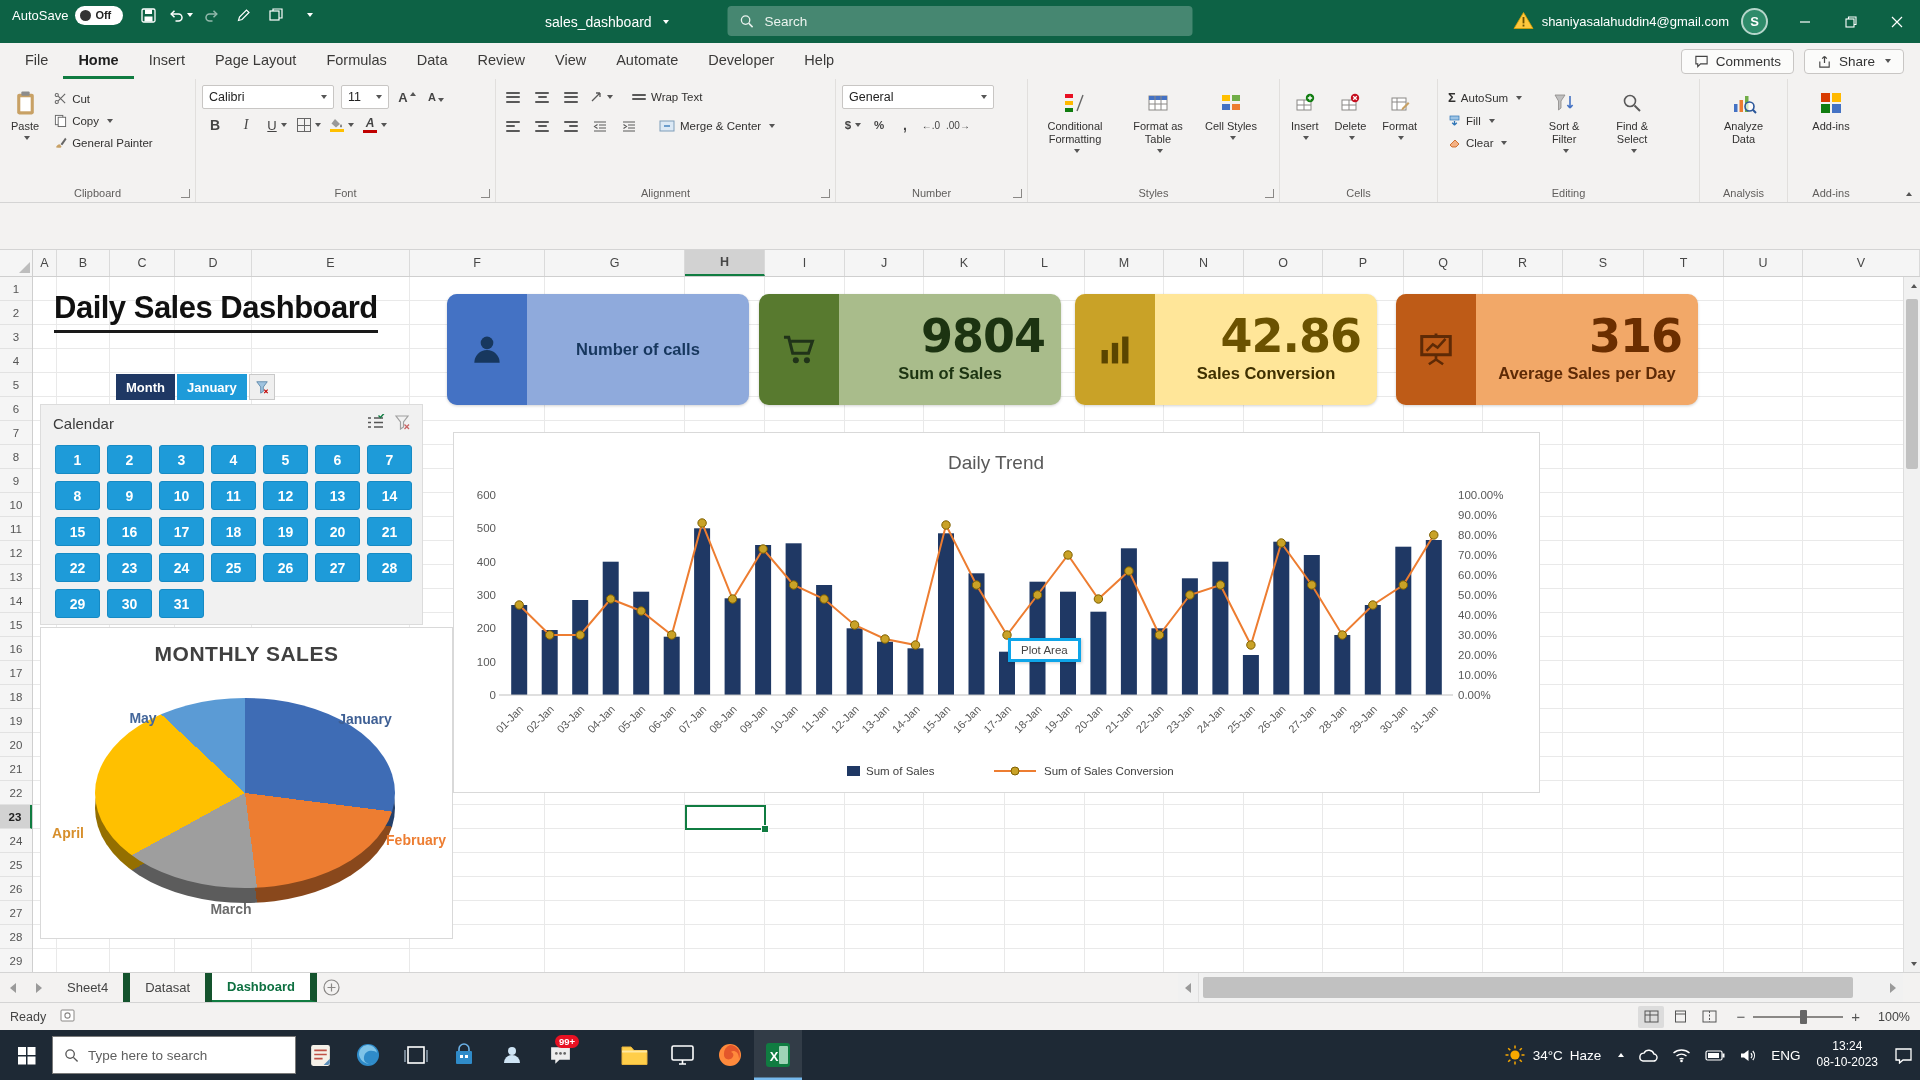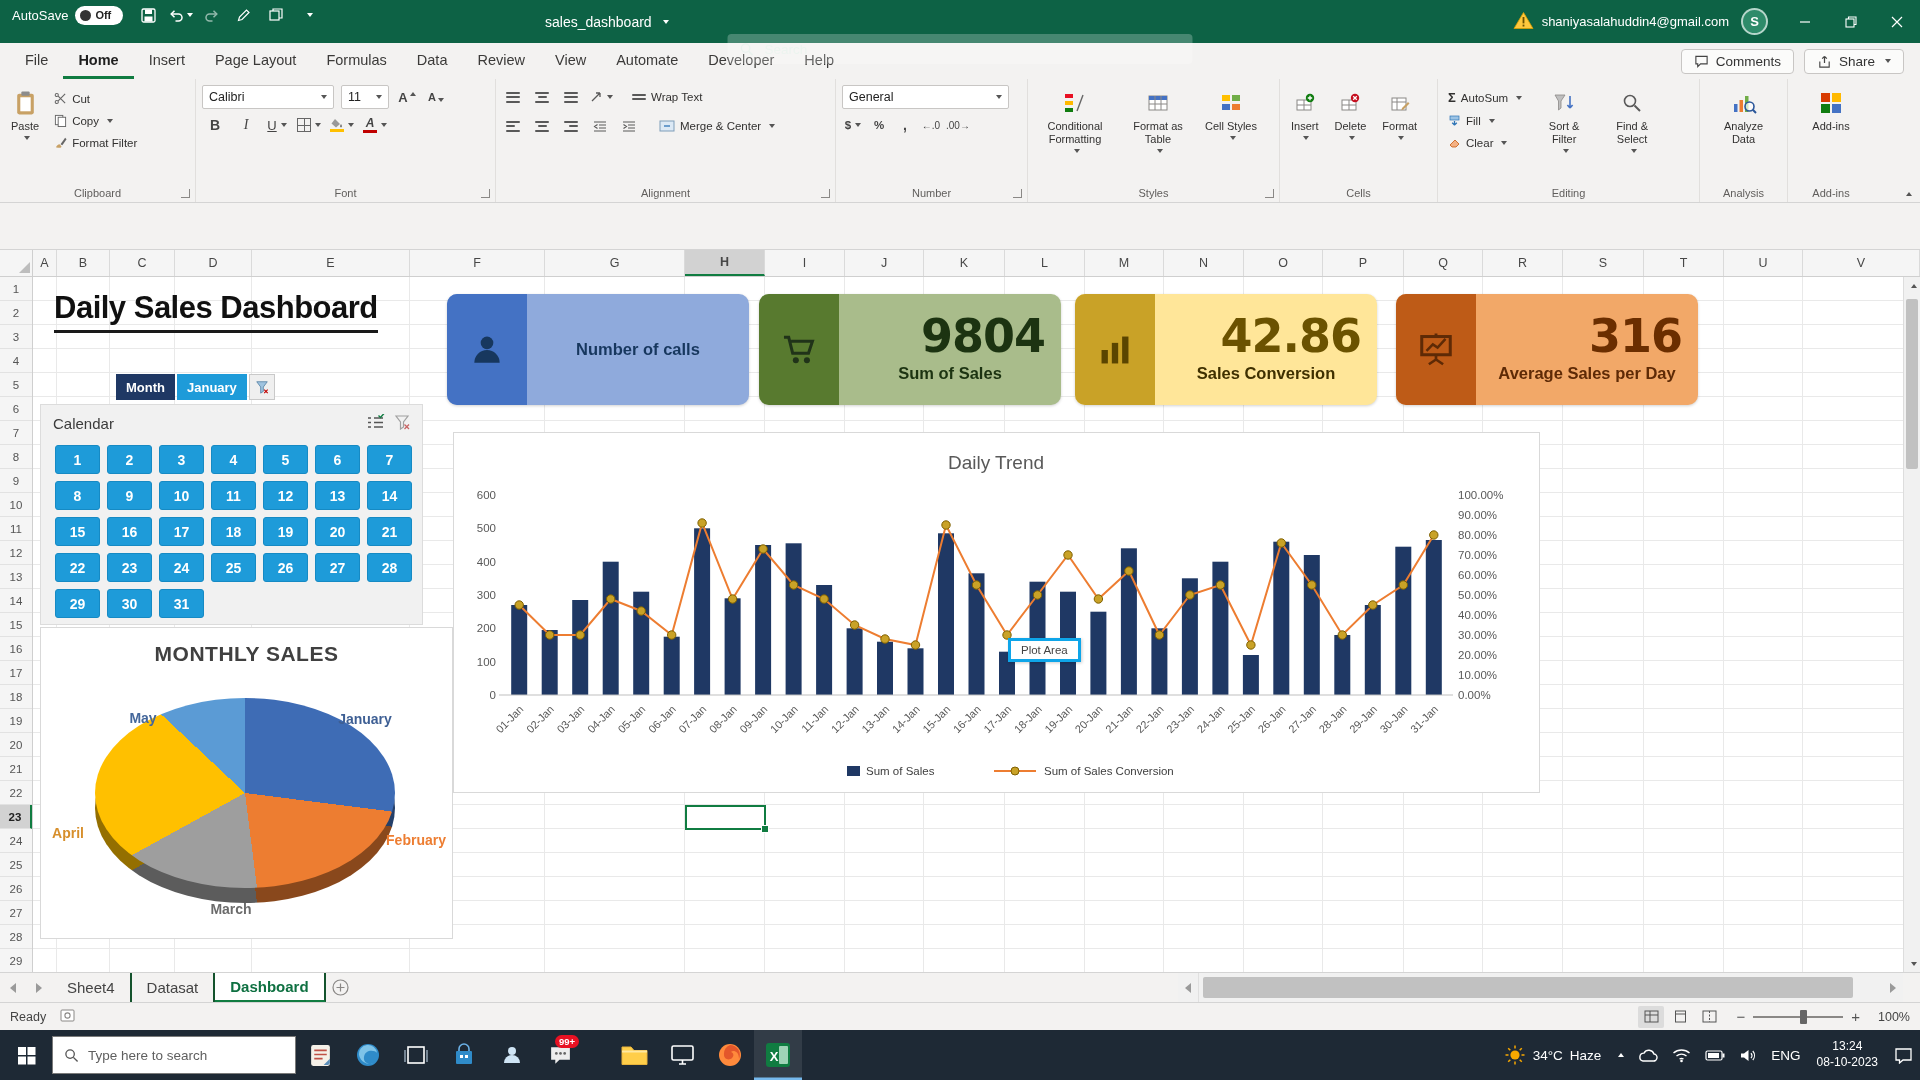--- a/index.html
+++ b/index.html
@@ -9,21 +9,21 @@
 
 
 .titlebar{position:absolute;top:0;left:0;right:0;height:43px;background:#0D6245;display:flex;align-items:flex-start;color:#fff;font-size:13px;z-index:60;}
 .qat{display:flex;align-items:center;gap:2px;padding-left:12px;}
 .autosave{display:flex;align-items:center;gap:7px;margin-right:8px;}
 .toggle{width:48px;height:19px;background:#fff;border-radius:10px;display:flex;align-items:center;gap:4px;padding:0 5px;color:#222;font-size:11px;font-weight:bold;}
 .knob{width:11px;height:11px;border-radius:50%;background:#333;flex:none;}
 .qbtn{width:30px;height:30px;display:flex;align-items:center;justify-content:center;border-radius:3px;}
 .dim{opacity:.55;}
 .doc-title{position:absolute;left:545px;top:0;height:43px;display:flex;align-items:center;gap:8px;font-size:14px;}
-.search-pill{position:absolute;left:50%;transform:translateX(-50%);top:6px;width:465px;height:30px;background:rgba(255,255,255,.24);border-radius:4px;display:flex;align-items:center;gap:10px;padding:0 12px;color:#ECF4EF;font-size:13.5px;margin-top:28px;}
+.search-pill{position:absolute;left:50%;transform:translateX(-50%);top:6px;width:465px;height:30px;background:rgba(255,255,255,.24);border-radius:4px;display:flex;align-items:center;gap:10px;padding:0 12px;color:#ECF4EF;font-size:13.5px;}
 .tb-right{position:absolute;right:0;top:0;display:flex;align-items:center;height:43px;}
 .email{margin:0 12px 0 8px;font-size:13px;}
 .avatar{width:27px;height:27px;border-radius:50%;background:#2E8B6A;display:flex;align-items:center;justify-content:center;font-weight:bold;font-size:13px;margin-right:14px;border:2px solid rgba(255,255,255,.65);}
 .win-btn{width:46px;height:43px;display:flex;align-items:center;justify-content:center;}
 .caret{width:0;height:0;border-left:3.5px solid transparent;border-right:3.5px solid transparent;border-top:4px solid #555;display:inline-block;margin-left:3px;flex:none;}
 .caret.w{border-top-color:#fff;}
 .caret.up{border-top:none;border-bottom:4px solid #555;}
 
 
 .ribbon-tabs{position:absolute;top:43px;left:0;right:0;height:36px;background:#F3F2F1;display:flex;align-items:stretch;padding-left:10px;z-index:50;}
@@ -105,21 +105,21 @@
 .sel-cell::after{content:"";position:absolute;right:-5px;bottom:-5px;width:6px;height:6px;background:#107C41;border:1px solid #fff;}
 .vscroll{position:absolute;right:0;top:0;width:17px;height:100%;background:#F1F1F1;border-left:1px solid #DDD;z-index:8;}
 .vthumb{position:absolute;left:2px;right:2px;top:22px;height:170px;background:#C1C1C1;border-radius:2px;}
 .varrow{position:absolute;left:0;right:0;height:17px;display:flex;align-items:center;justify-content:center;}
 
 
 .tabs-strip{position:absolute;top:972px;left:0;right:0;height:30px;background:#F3F2F1;border-top:1px solid #D4D4D4;display:flex;align-items:stretch;z-index:30;}
 .tnav{width:26px;display:flex;align-items:center;justify-content:center;}
 .tri-l{width:0;height:0;border-top:5px solid transparent;border-bottom:5px solid transparent;border-right:6px solid #9A9A9A;}
 .tri-r{width:0;height:0;border-top:5px solid transparent;border-bottom:5px solid transparent;border-left:6px solid #9A9A9A;}
-.stab{padding:0 15px;display:flex;align-items:center;font-size:15px;color:#444;border-right:2px solid #14532d;}
+.stab{padding:0 15px;display:flex;align-items:center;font-size:13px;color:#444;border-right:7px solid #14532d;}
 .stab.active{background:#fff;color:#0E7041;font-weight:bold;border-bottom:2.5px solid #107C41;}
 .addsheet{width:30px;display:flex;align-items:center;justify-content:center;}
 .hscroll{margin-left:auto;display:flex;align-items:center;width:742px;padding-right:17px;}
 .htrack{flex:1;height:100%;background:#F1F1F1;position:relative;border-left:1px solid #E0E0E0;}
 .hthumb{position:absolute;top:4px;bottom:4px;left:4px;right:30px;background:#C1C1C1;border-radius:2px;}
 .harrow{width:20px;display:flex;align-items:center;justify-content:center;background:#F1F1F1;height:100%;}
 
 
 .status{position:absolute;top:1002px;left:0;right:0;height:28px;background:#F3F2F1;border-top:1px solid #D4D4D4;display:flex;align-items:center;font-size:12.5px;color:#444;padding:0 10px;z-index:30;}
 .views{margin-left:auto;display:flex;align-items:center;gap:3px;margin-right:14px;}
@@ -290,21 +290,21 @@
               <rect x="4.5" y="3.5" width="8" height="10" fill="#fff" stroke="#666"></rect>
             </svg>
             <span>Copy</span>
             <span class="caret"></span>
           </div>
         <div class="sb">
             <svg width="13" height="13" viewBox="0 0 14 14">
               <path d="M2 12 C4 10 4 9 6 9 L8 11 C8 13 6 13 2 12 Z" fill="#C8A165"></path>
               <path d="M7 9 L12 2 L13.5 3.5 L9 10 Z" fill="#666"></path>
             </svg>
-            <span>Format Filter</span>
+            <span>General Painter</span>
           </div>
       </div>
       <span class="gl">Clipboard</span>
       <span class="dl"></span>
     </div>
 
     <div class="rg" style="width:300px">
       <div class="rcol" style="width:100%">
         <div class="rrow">
           <div class="dd" style="width:132px">
@@ -441,21 +441,21 @@
               <span class="caret"></span>
             </span>
         </div>
       </div>
       <span class="gl">Alignment</span>
       <span class="dl"></span>
     </div>
 
     <div class="rg" style="width:192px">
       <div class="rcol" style="width:100%">
-        <div class="dd" style="width:167px">
+        <div class="dd" style="width:152px">
             <span>General</span>
             <span class="caret"></span>
           </div>
         <div class="rrow" style="gap:4px">
           <span class="sbt">
               <b>$</b>
               <span class="caret"></span>
             </span>
           <span class="sbt">
               <b>%</b>

